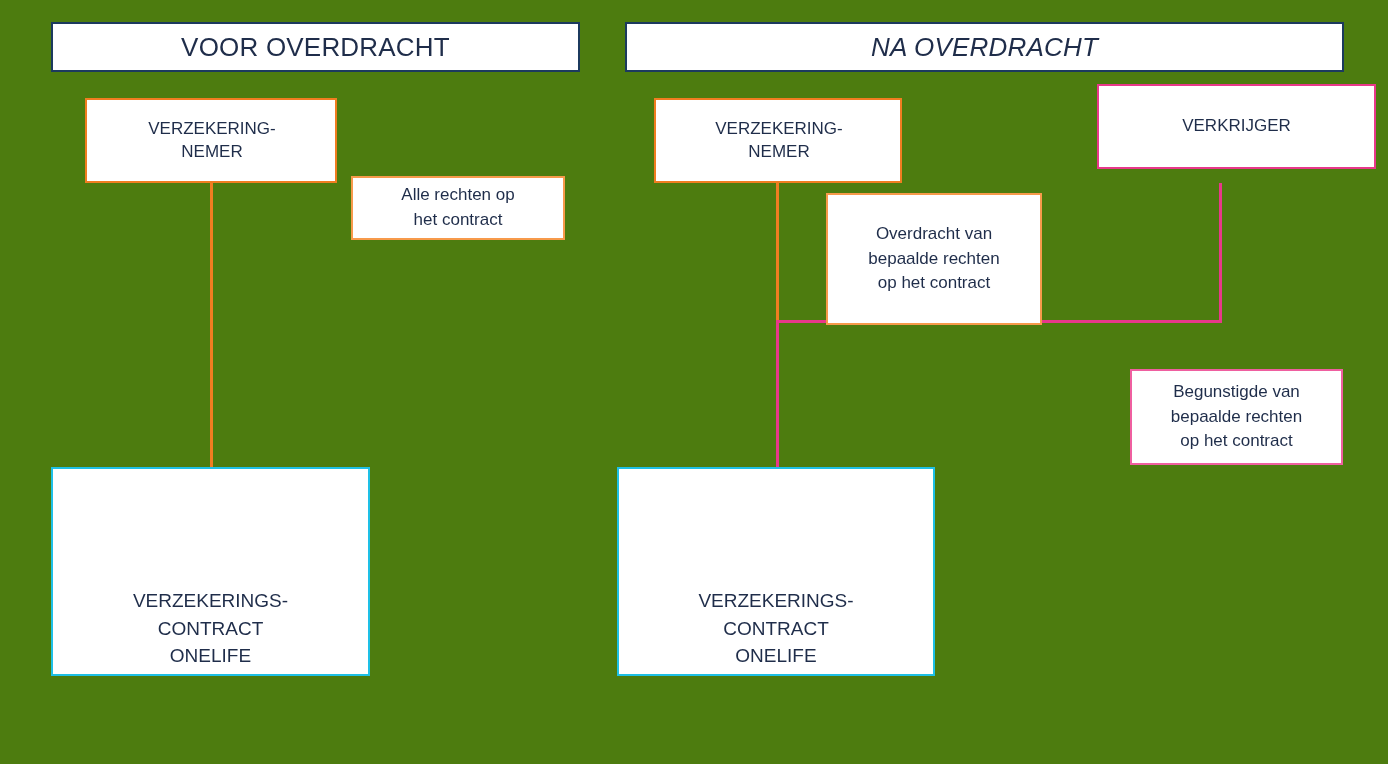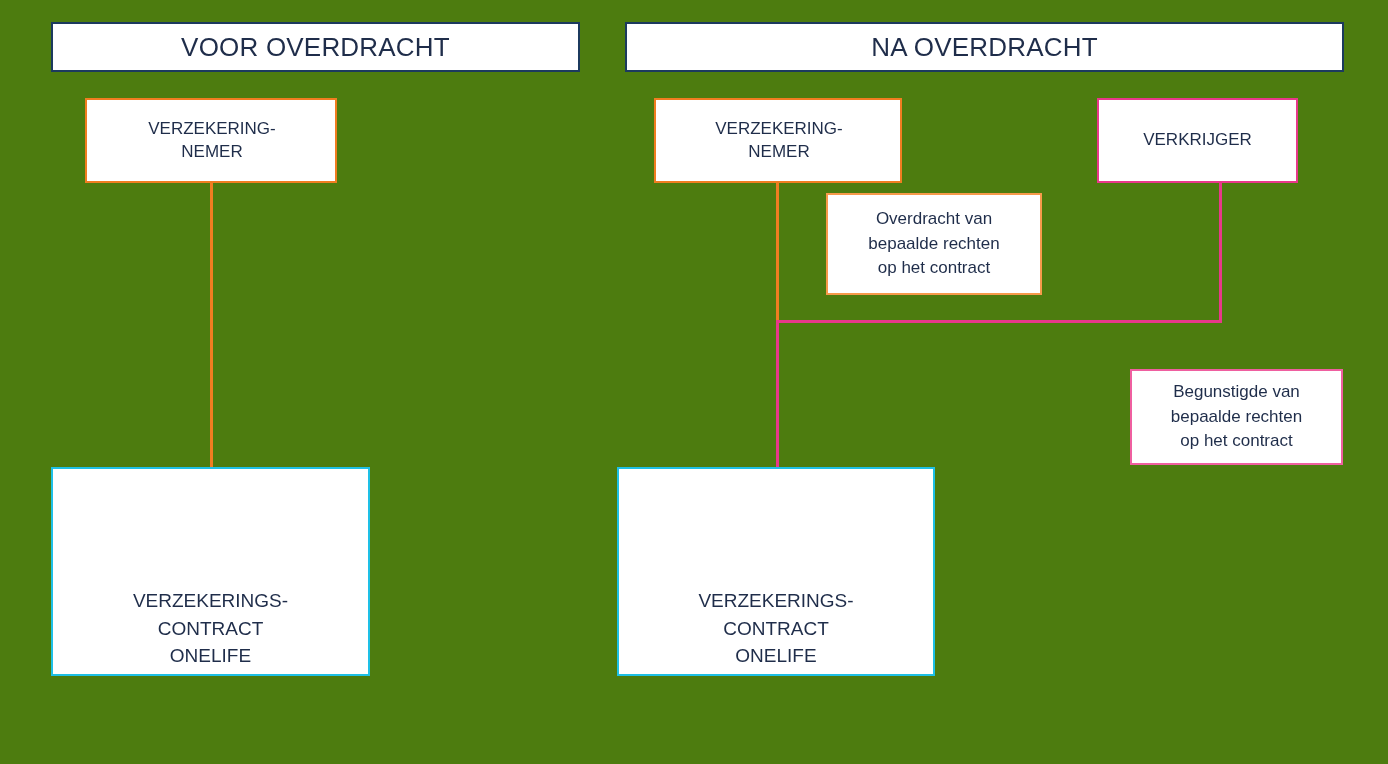--- a/index.html
+++ b/index.html
@@ -89,46 +89,49 @@
   <div class="abs header-box" style="left:51px; top:22px; width:529px; height:50px;">
     <span class="htxt">VOOR OVERDRACHT</span>
   </div>
 
   <div class="conn conn-v-orange" style="left:210px; top:183px; height:285px;"></div>
 
   <div class="abs entity-box entity-orange" style="left:85px; top:98px; width:252px; height:85px;">
     <span class="etxt"><span>VERZEKERING-</span><br><span>NEMER</span></span>
   </div>
 
+  <div class="abs label-box label-orange" style="left:351px; top:176px; width:214px; height:64px;">
+    <span class="ltxt"><span>Alle rechten op</span><br><span>het contract</span></span>
+  </div>
 
   <div class="abs entity-box entity-cyan" style="left:51px; top:467px; width:319px; height:209px;">
     <span class="etxt"><span>VERZEKERINGS-</span><br><span>CONTRACT</span><br><span>ONELIFE</span></span>
   </div>
 
-  <div class="abs header-box" style="left:625px; top:22px; width:719px; height:50px;">
+  <div class="abs header-box" style="left:625px; top:22px; width:719px; height:50px;font-style:italic;">
     <span class="htxt">NA OVERDRACHT</span>
   </div>
 
   <div class="conn conn-v-orange" style="left:776px; top:183px; height:140px;"></div>
 
   <div class="conn conn-v-pink" style="left:1219px; top:183px; height:140px;"></div>
 
   <div class="conn conn-h-pink" style="left:776px; top:320px; width:446px;"></div>
 
   <div class="conn conn-v-pink" style="left:776px; top:320px; height:148px;"></div>
 
   <div class="abs entity-box entity-orange" style="left:654px; top:98px; width:248px; height:85px;">
     <span class="etxt"><span>VERZEKERING-</span><br><span>NEMER</span></span>
   </div>
 
-  <div class="abs entity-box entity-pink" style="left:1097px; top:98px; width:201px; height:85px;">
+  <div class="abs entity-box entity-pink" style="left:1097px; top:84px; width:279px; height:85px;">
     <span class="etxt">VERKRIJGER</span>
   </div>
 
-  <div class="abs label-box label-orange" style="left:826px; top:193px; width:216px; height:102px;">
+  <div class="abs label-box label-orange" style="left:826px; top:193px; width:216px; height:132px;">
     <span class="ltxt"><span>Overdracht van</span><br><span>bepaalde rechten</span><br><span>op het contract</span></span>
   </div>
 
   <div class="abs label-box label-pink" style="left:1130px; top:369px; width:213px; height:96px;">
     <span class="ltxt"><span>Begunstigde van</span><br><span>bepaalde rechten</span><br><span>op het contract</span></span>
   </div>
 
   <div class="abs entity-box entity-cyan" style="left:617px; top:467px; width:318px; height:209px;">
     <span class="etxt"><span>VERZEKERINGS-</span><br><span>CONTRACT</span><br><span>ONELIFE</span></span>
   </div>

